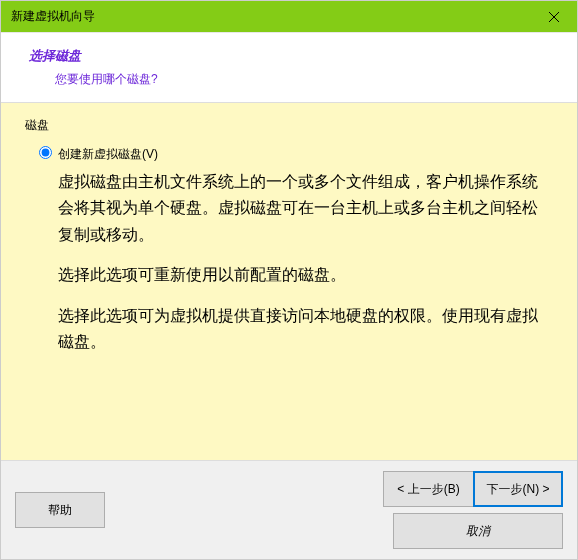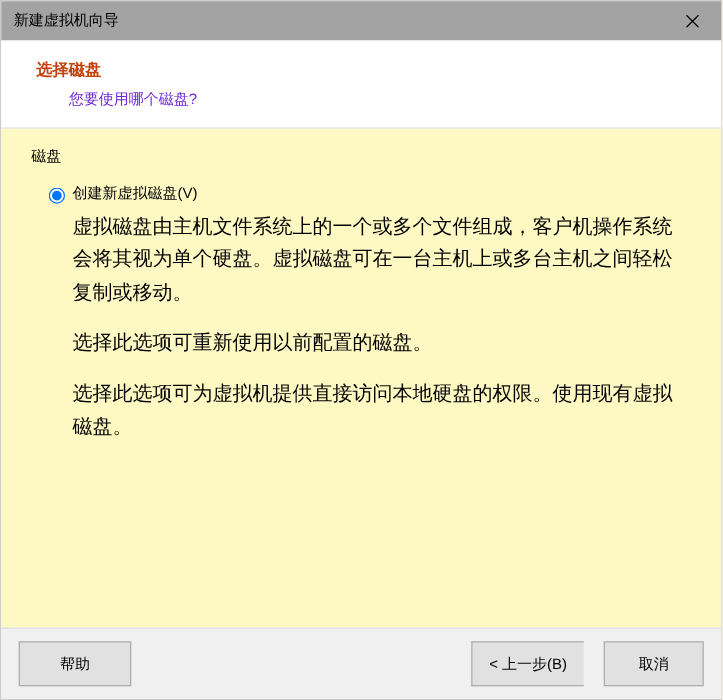--- a/index.html
+++ b/index.html
@@ -18,21 +18,21 @@
       background: #fff;
       display: flex;
       flex-direction: column;
     }
     .titlebar {
       height: 32px;
       display: flex;
       align-items: center;
       padding: 0 0 0 10px;
       border-bottom: 1px solid #e8e8e8;
-      background: #a3a3a3;
+      background: #84cc16;
     }
     .titlebar-title {
       font-size: 12px;
       color: #000;
       flex: 1;
     }
     .close-btn {
       width: 46px;
       height: 32px;
       display: flex;
@@ -42,22 +42,23 @@
     }
     .close-btn svg { width: 10px; height: 10px; }
     .header {
       padding: 14px 0 14px 28px;
       border-bottom: 1px solid #ddd;
       background: #fff;
     }
     .header-title {
       font-size: 13px;
       font-weight: bold;
-      color: #c2410c;
+      color: #6d28d9;
       margin-bottom: 6px;
+      font-style: italic;
     }
     .header-subtitle {
       font-size: 12px;
       color: #6d28d9;
       padding-left: 26px;
     }
     .content {
       flex: 1;
       padding: 14px 24px 10px 24px;
       background: #fef9c3;
@@ -67,21 +68,21 @@
       font-size: 12px;
       color: #000;
       margin-bottom: 12px;
     }
     .option {
       margin-bottom: 14px;
       padding-left: 14px;
     }
     .option-row {
       display: flex;
-      align-items: flex-end;
+      align-items: flex-start;
       gap: 6px;
       margin-bottom: 6px;
     }
     .radio {
       width: 13px;
       height: 13px;
       flex-shrink: 0;
     }
     .option-label {
       font-size: 12px;
@@ -110,24 +111,24 @@
       font-size: 12px;
       font-family: inherit;
       cursor: pointer;
       color: #000;
     }
     .btn-default {
       border: 1px solid #0078d7;
       box-shadow: inset 0 0 0 1px #0078d7;
     }
     .footer-spacer { flex: 1; }
-    .footer-right { display: flex; gap: 6px; }
+    .footer-right { display: flex; gap: 6px; flex-direction: column; }
     .footer-right .btn-group { display: flex; gap: 0; }
     .footer-right .btn-group .btn:first-child { border-right: none; }
-    .footer-right .btn-cancel { margin-left: 10px; min-width: 80px; }
+    .footer-right .btn-cancel { margin-left: 10px; min-width: 80px; font-style: italic; }
   </style>
 </head>
 <body>
 
 <div class="window">
 
   <div class="titlebar">
     <div class="titlebar-title">新建虚拟机向导</div>
     <div class="close-btn">
       <svg viewBox="0 0 10 10">
@@ -161,18 +162,19 @@
     </div>
 
   </div>
 
   <div class="footer">
     <button class="btn">帮助</button>
     <div class="footer-spacer"></div>
     <div class="footer-right">
       <div class="btn-group">
         <button class="btn">&lt; 上一步(B)</button>
+        <button class="btn btn-default">下一步(N) &gt;</button>
       </div>
       <button class="btn btn-cancel">取消</button>
     </div>
   </div>
 
 </div>
 
 </body></html>

